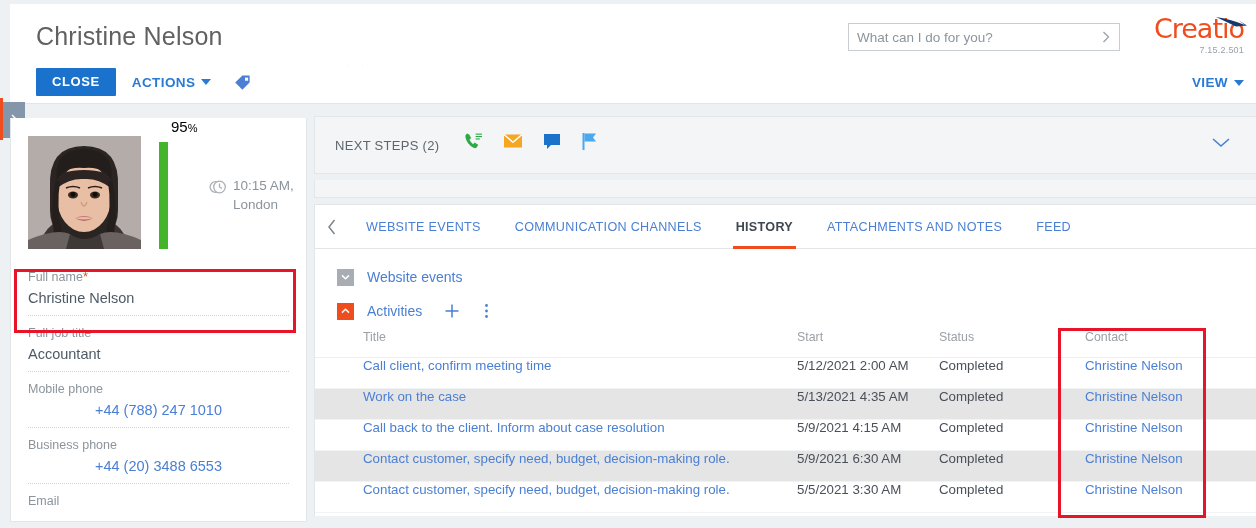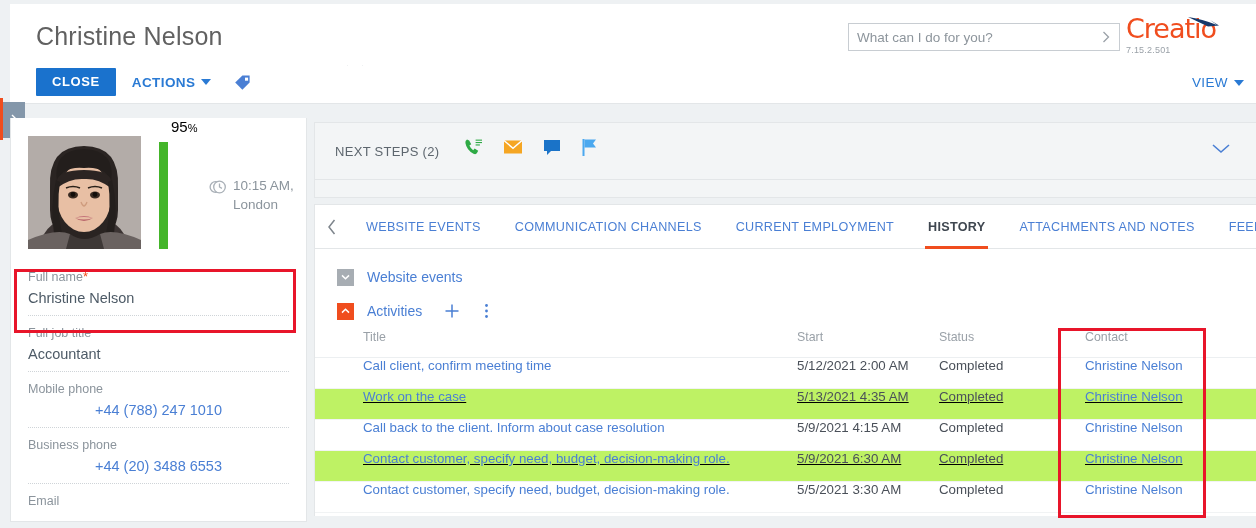--- a/index.html
+++ b/index.html
@@ -94,21 +94,21 @@
     width: 26px; height: 26px;
     display: flex; align-items: center; justify-content: center;
     cursor: pointer;
   }
 
   
   .logo-wrap {
     position: absolute;
     right: 12px; top: 10px;
     width: 118px;
-    text-align: left;
+    text-align: right;
   }
   .logo-text {
     font-family: "DejaVu Sans", sans-serif;
     font-size: 27px;
     font-weight: 400;
     color: #f04d1e;
     letter-spacing: -1px;
     line-height: 30px;
     position: relative;
     display: inline-block;
@@ -118,21 +118,21 @@
     font-size: 9px;
     color: #9aa1a8;
     letter-spacing: .2px;
     margin-top: 1px;
   }
   .view-menu {
     position: absolute;
     right: 12px; top: 71px;
     color: #2a7ad4;
     font-size: 13.5px;
-    font-weight: 400;
+    font-weight: 700;
     letter-spacing: .4px;
     display: flex; align-items: center; gap: 6px;
     cursor: pointer;
   }
 
   
   .edge-strip {
     position: absolute;
     left: 0; top: 98px;
     width: 3px; height: 42px;
@@ -223,21 +223,21 @@
     line-height: 22px;
     padding-top: 2px;
     white-space: nowrap;
   }
   .field-value.link { color: #4a7fd4; text-align: center; }
   .field.no-border { border-bottom: none; }
 
   
   .next-steps {
     position: absolute;
-    left: 314px; top: 122px;
+    left: 314px; top: 116px;
     width: 942px; height: 58px;
     background: #f3f5f6;
     border: 1px solid #e3e6e8;
     border-right: none;
     text-align: right;
   }
   .ns-label {
     position: absolute;
     left: 20px; top: 21px;
     font-size: 13px;
@@ -353,21 +353,21 @@
   .grid-head, .grid-row {
     display: flex;
     height: 31px;
     padding-left: 48px;
   }
   .grid-head {
     border-bottom: 1px solid #eceff1;
     height: 28px;
   }
   .grid-row { border-bottom: 1px solid #f1f3f4; }
-  .grid-row.alt { background: #bef264; text-decoration: underline; }
+  .grid-row.alt { background: #e5e5e5; }
   .c-title { width: 434px; }
   .c-start { width: 142px; }
   .c-status { width: 146px; }
   .c-contact { width: 160px; }
   .hcell {
     font-size: 12.4px;
     color: #9aa1a8;
     white-space: nowrap;
   }
   .cell {
@@ -570,21 +570,20 @@
 
     <div class="tabbar">
       <span class="tab-arrow">
         <svg width="12" height="18" viewBox="0 0 12 18">
           <path d="M8.5 2 L3 9 L8.5 16" fill="none" stroke="#7e858c" stroke-width="1.5"></path>
         </svg>
       </span>
       <div class="tabs">
         <div class="tab">WEBSITE EVENTS</div>
         <div class="tab">COMMUNICATION CHANNELS</div>
-        <div class="tab">CURRENT EMPLOYMENT</div>
         <div class="tab active">HISTORY</div>
         <div class="tab">ATTACHMENTS AND NOTES</div>
         <div class="tab">FEED</div>
       </div>
 
     </div>
 
     <div class="section-row" style="margin-top:11px;">
       <span class="sec-toggle gray">
         <svg width="11" height="8" viewBox="0 0 11 8">

